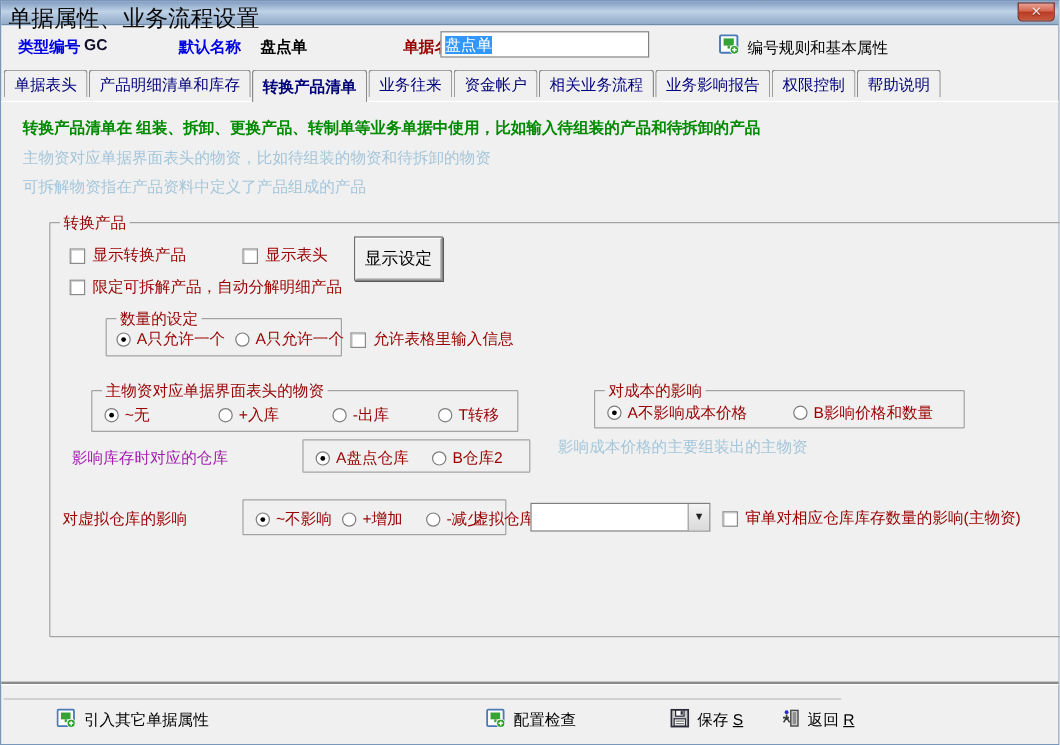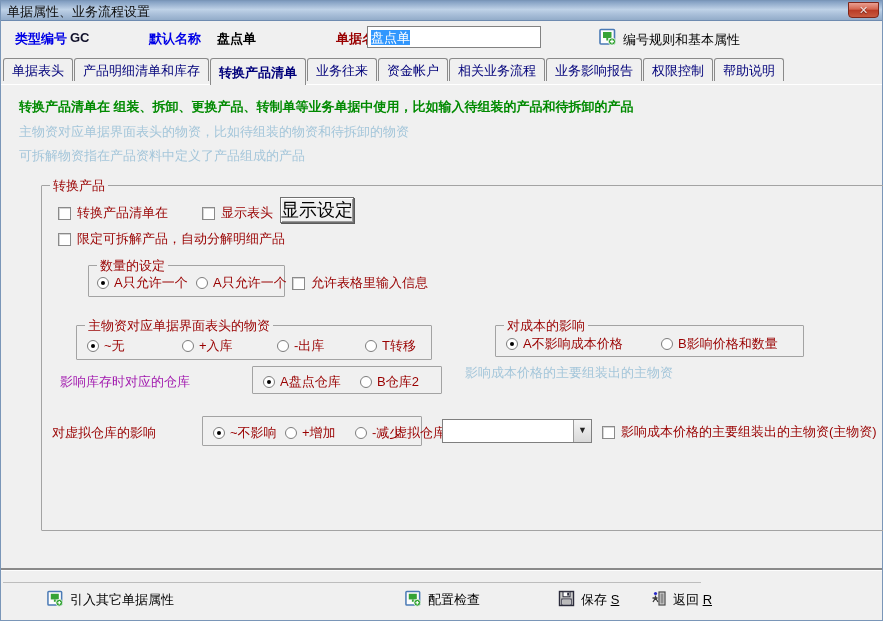--- a/index.html
+++ b/index.html
@@ -5,21 +5,21 @@
   * { margin:0; padding:0; box-sizing:border-box; }
   html,body { width:883px; height:621px; overflow:hidden; }
   body { font-family:"Liberation Sans","DejaVu Sans",sans-serif; font-size:13px; color:#000; }
   .window { position:relative; width:883px; height:621px; background:#f0f0f0; border:1px solid #7a96b8; }
   .abs { position:absolute; }
 
   
   .titlebar { position:absolute; left:0; top:0; width:881px; height:20px;
     background:linear-gradient(180deg,#7f9cc0 0%,#bfd2e7 45%,#a9bfd9 70%,#93acc9 100%);
     border-bottom:1px solid #6e8bb0; }
-  .title-text { position:absolute; left:6px; top:2px; font-size:13px; color:#0a0a0a; }
+  .title-text { position:absolute; left:6px; top:2px; font-size:19px; color:#0a0a0a; }
   .close-btn { position:absolute; right:3px; top:1px; width:31px; height:16px;
     background:linear-gradient(180deg,#e9a092 0%,#d4654e 45%,#b93a24 50%,#c85a40 100%);
     border:1px solid #7e2619; border-radius:0 0 4px 4px; color:#efe3e1;
     font-weight:bold; font-size:11px; text-align:center; line-height:14px; cursor:pointer;
     text-shadow:0 1px 1px rgba(60,0,0,.6); }
 
   
   .lbl-blue { color:#0000e6; font-weight:bold; }
   .lbl-dark { color:#10102a; font-weight:bold; }
   .lbl-maroon { color:#990000; font-weight:bold; }
@@ -118,27 +118,27 @@
 
   <div class="note-green">转换产品清单在 组装、拆卸、更换产品、转制单等业务单据中使用，比如输入待组装的产品和待拆卸的产品</div>
   <div class="note-blue" style="left:18px;top:122px">主物资对应单据界面表头的物资，比如待组装的物资和待拆卸的物资</div>
   <div class="note-blue" style="left:18px;top:146px">可拆解物资指在产品资料中定义了产品组成的产品</div>
 
   <div class="groupbox" style="left:10px;top:184px;width:866px;height:346px">
     <span class="legend">转换产品</span>
 
     <label class="cb-row" style="left:16px;top:18px">
       <span class="cbox"></span>
-      <span>转换产品清单在</span>
+      <span>显示转换产品</span>
     </label>
     <label class="cb-row" style="left:160px;top:18px">
       <span class="cbox"></span>
       <span>显示表头</span>
     </label>
-    <button class="btn3d" style="left:238px;top:11px;width:74px;height:26px;font-size:18px">显示设定</button>
+    <button class="btn3d" style="left:253px;top:11px;width:74px;height:37px;font-size:14px">显示设定</button>
 
     <label class="cb-row" style="left:16px;top:44px">
       <span class="cbox"></span>
       <span>限定可拆解产品，自动分解明细产品</span>
     </label>
 
     <div class="groupbox" style="left:16px;top:79px;width:197px;height:32px">
       <span class="legend">数量的设定</span>
       <label class="radio-row" style="left:8px;top:8px">
         <span class="rad checked"></span>
@@ -214,21 +214,21 @@
         <span>-减少</span>
       </label>
     </div>
     <span class="abs" style="left:352px;top:238px;color:#990000">虚拟仓库</span>
     <div class="combo" style="left:400px;top:233px;width:150px;height:24px">
       <span class="val"></span>
       <span class="drop">▼</span>
     </div>
     <label class="cb-row" style="left:560px;top:237px">
       <span class="cbox"></span>
-      <span>影响成本价格的主要组装出的主物资(主物资)</span>
+      <span>审单对相应仓库库存数量的影响(主物资)</span>
     </label>
   </div>
 
   <div class="foot-item" style="left:46px;top:589px">
     <span class="icon16">
       <svg width="17" height="17" viewBox="0 0 18 18">
         <rect x="1" y="1.5" width="14.5" height="14.5" fill="#fdfdfd" stroke="#4a7ab5" stroke-width="1.6" rx="1"></rect>
         <rect x="4" y="4" width="8.5" height="6" fill="#36a336"></rect>
         <rect x="7.3" y="10" width="2" height="2.5" fill="#36a336"></rect>
         <circle cx="13" cy="13.5" r="3.6" fill="#2da02d" stroke="#fff" stroke-width="0.8"></circle>

